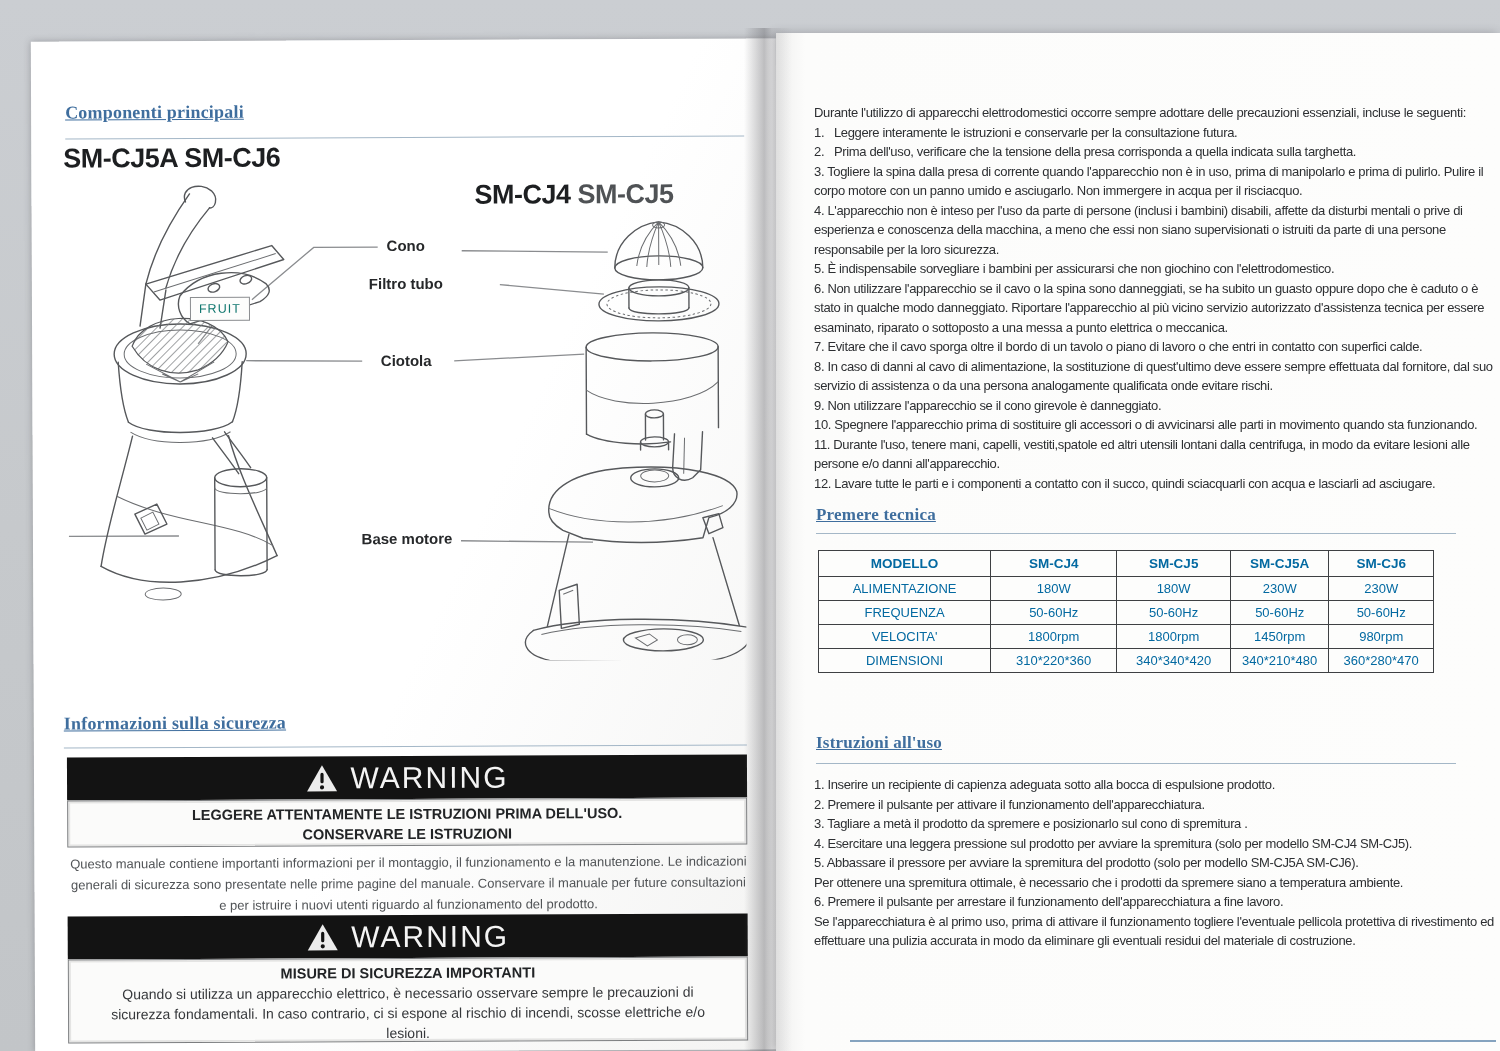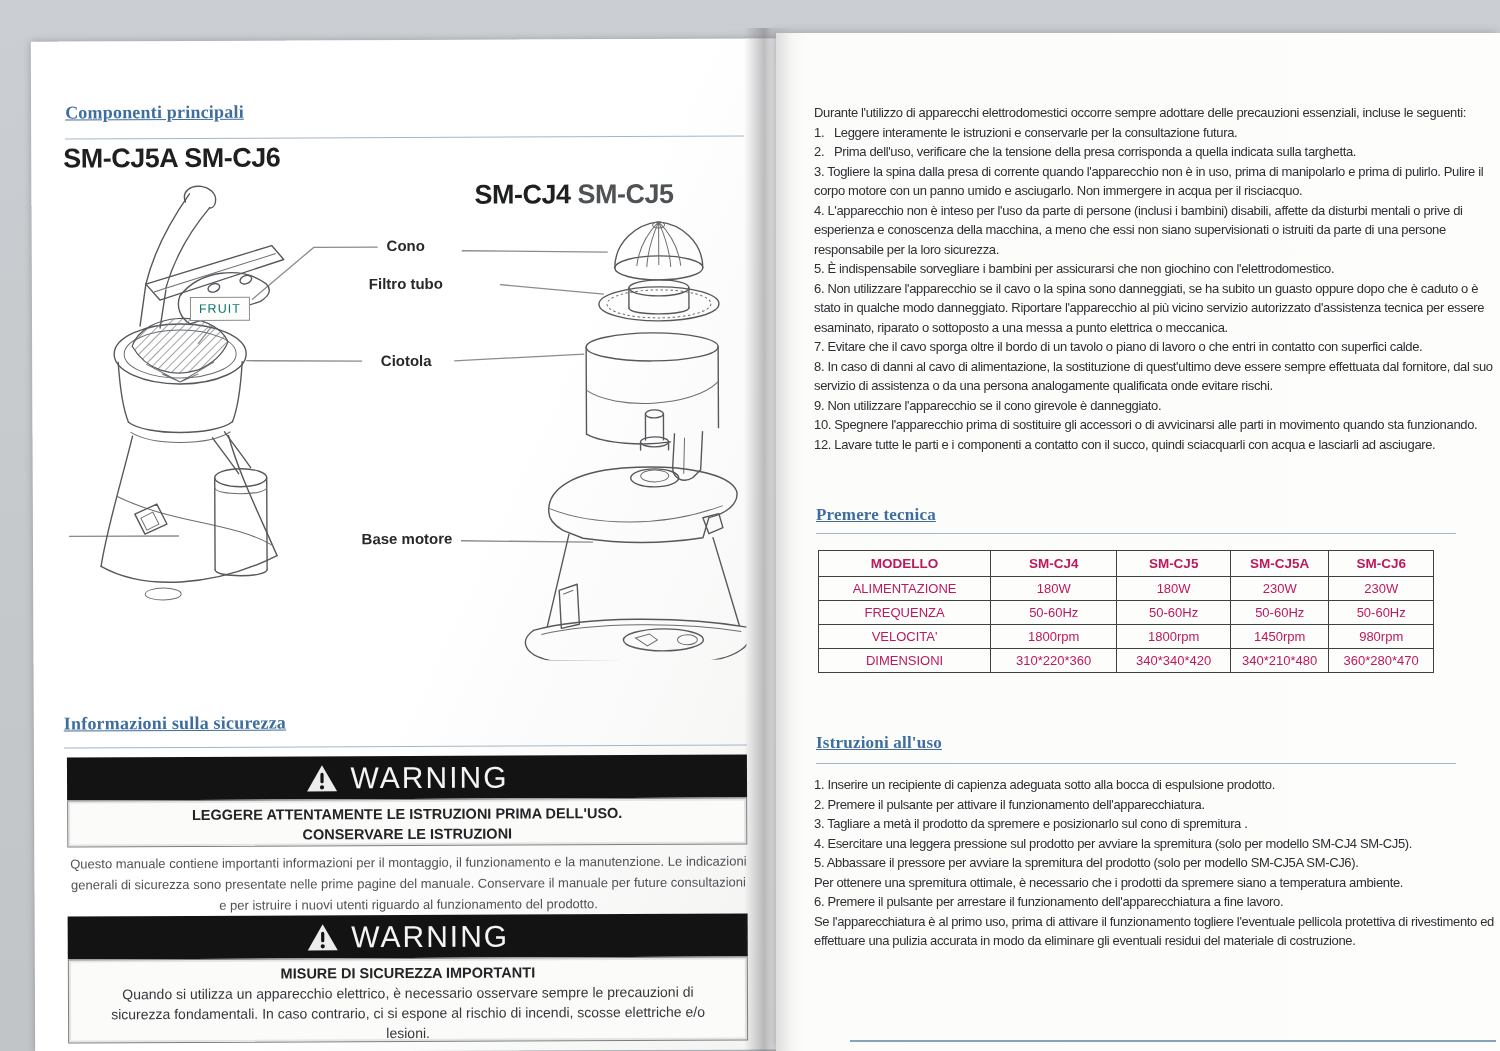--- a/index.html
+++ b/index.html
@@ -48,21 +48,21 @@
   .warn-box .body-line{font-size:14px;line-height:20px;color:#35373a;padding:0 30px;}
   .left-par{
     position:absolute;left:33px;width:682px;text-align:center;
     font-size:13px;line-height:21px;color:#515457;
   }
   .rp-col{position:absolute;left:38px;width:682px;font-size:13px;line-height:19.5px;color:#2d2f32;letter-spacing:-.35px;}
   .rp-col .line-item{margin:0;}
   table.spec{border-collapse:collapse;position:absolute;left:42px;width:616px;background:#fdfdfc;}
   table.spec th,table.spec td{
     border:1.4px solid #3e4043;text-align:center;font-size:13px;
-    padding:2px 2px;height:19px;color:#be185d;font-weight:normal;
+    padding:2px 2px;height:19px;color:#0369a1;font-weight:normal;
   }
   table.spec thead th{font-weight:bold;font-size:13.5px;height:21px;}
   .footer-line{position:absolute;left:74px;top:1007px;width:646px;height:2px;background:#85a3bf;}
   svg .ln{fill:none;stroke:#56585b;stroke-width:1.4;stroke-linecap:round;stroke-linejoin:round;}
   svg .thin{fill:none;stroke:#6b6d70;stroke-width:1;}
   svg .leader{fill:none;stroke:#8a8c8f;stroke-width:1.3;}
 </style>
 </head>
 <body>
 
@@ -243,20 +243,21 @@
         <div class="line-item">1.&nbsp;&nbsp; Leggere interamente le istruzioni e conservarle per la consultazione futura.</div>
         <div class="line-item">2.&nbsp;&nbsp; Prima dell'uso, verificare che la tensione della presa corrisponda a quella indicata sulla targhetta.</div>
         <div class="line-item">3. Togliere la spina dalla presa di corrente quando l'apparecchio non è in uso, prima di manipolarlo e prima di pulirlo. Pulire il corpo motore con un panno umido e asciugarlo. Non immergere in acqua per il risciacquo.</div>
         <div class="line-item">4. L'apparecchio non è inteso per l'uso da parte di persone (inclusi i bambini) disabili, affette da disturbi mentali o prive di esperienza e conoscenza della macchina, a meno che essi non siano supervisionati o istruiti da parte di una persone responsabile per la loro sicurezza.</div>
         <div class="line-item">5. È indispensabile sorvegliare i bambini per assicurarsi che non giochino con l'elettrodomestico.</div>
         <div class="line-item">6. Non utilizzare l'apparecchio se il cavo o la spina sono danneggiati, se ha subito un guasto oppure dopo che è caduto o è stato in qualche modo danneggiato. Riportare l'apparecchio al più vicino servizio autorizzato d'assistenza tecnica per essere esaminato, riparato o sottoposto a una messa a punto elettrica o meccanica.</div>
         <div class="line-item">7. Evitare che il cavo sporga oltre il bordo di un tavolo o piano di lavoro o che entri in contatto con superfici calde.</div>
         <div class="line-item">8. In caso di danni al cavo di alimentazione, la sostituzione di quest'ultimo deve essere sempre effettuata dal fornitore, dal suo servizio di assistenza o da una persona analogamente qualificata onde evitare rischi.</div>
         <div class="line-item">9. Non utilizzare l'apparecchio se il cono girevole è danneggiato.</div>
         <div class="line-item">10. Spegnere l'apparecchio prima di sostituire gli accessori o di avvicinarsi alle parti in movimento quando sta funzionando.</div>
+        <div class="line-item">11. Durante l'uso, tenere mani, capelli, vestiti,spatole ed altri utensili lontani dalla centrifuga, in modo da evitare lesioni alle persone e/o danni all'apparecchio.</div>
         <div class="line-item">12. Lavare tutte le parti e i componenti a contatto con il succo, quindi sciacquarli con acqua e lasciarli ad asciugare.</div>
       </div>
   </div>
 
   <div class="sec-head" style="left:40px;top:472px;font-size:17px;">Premere tecnica</div>
   <div class="rule" style="left:40px;top:500px;width:640px;"></div>
 
   <table class="spec" style="top:517px;">
       <thead>
         <tr>

